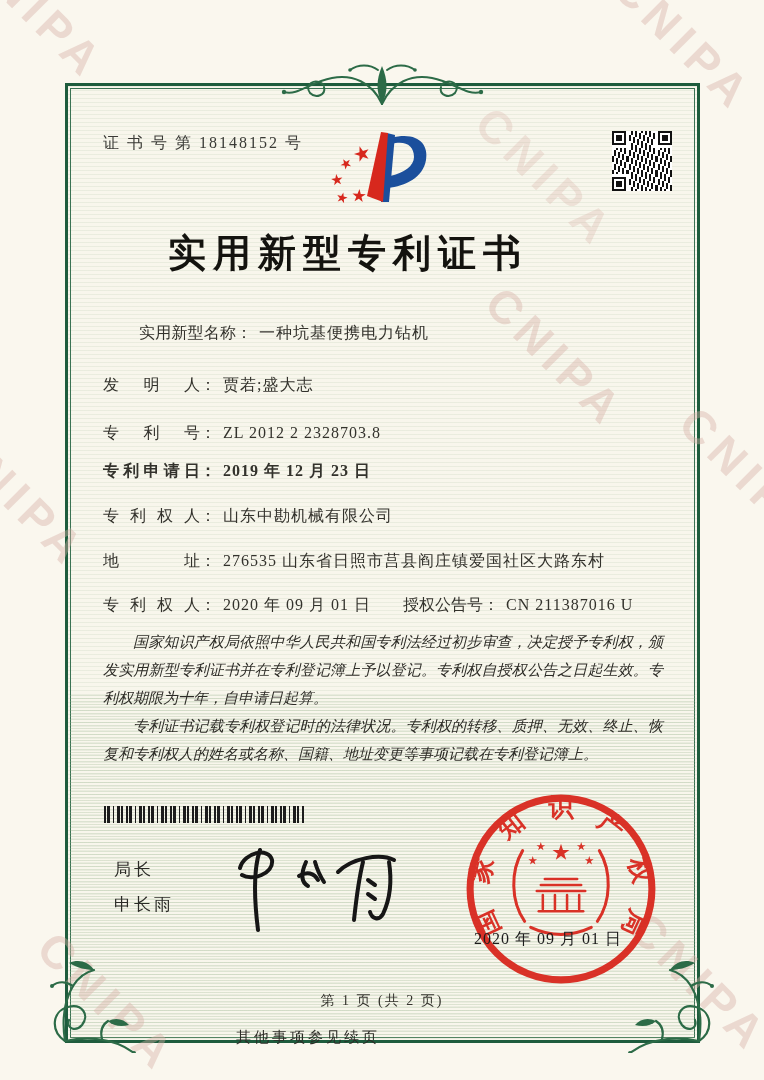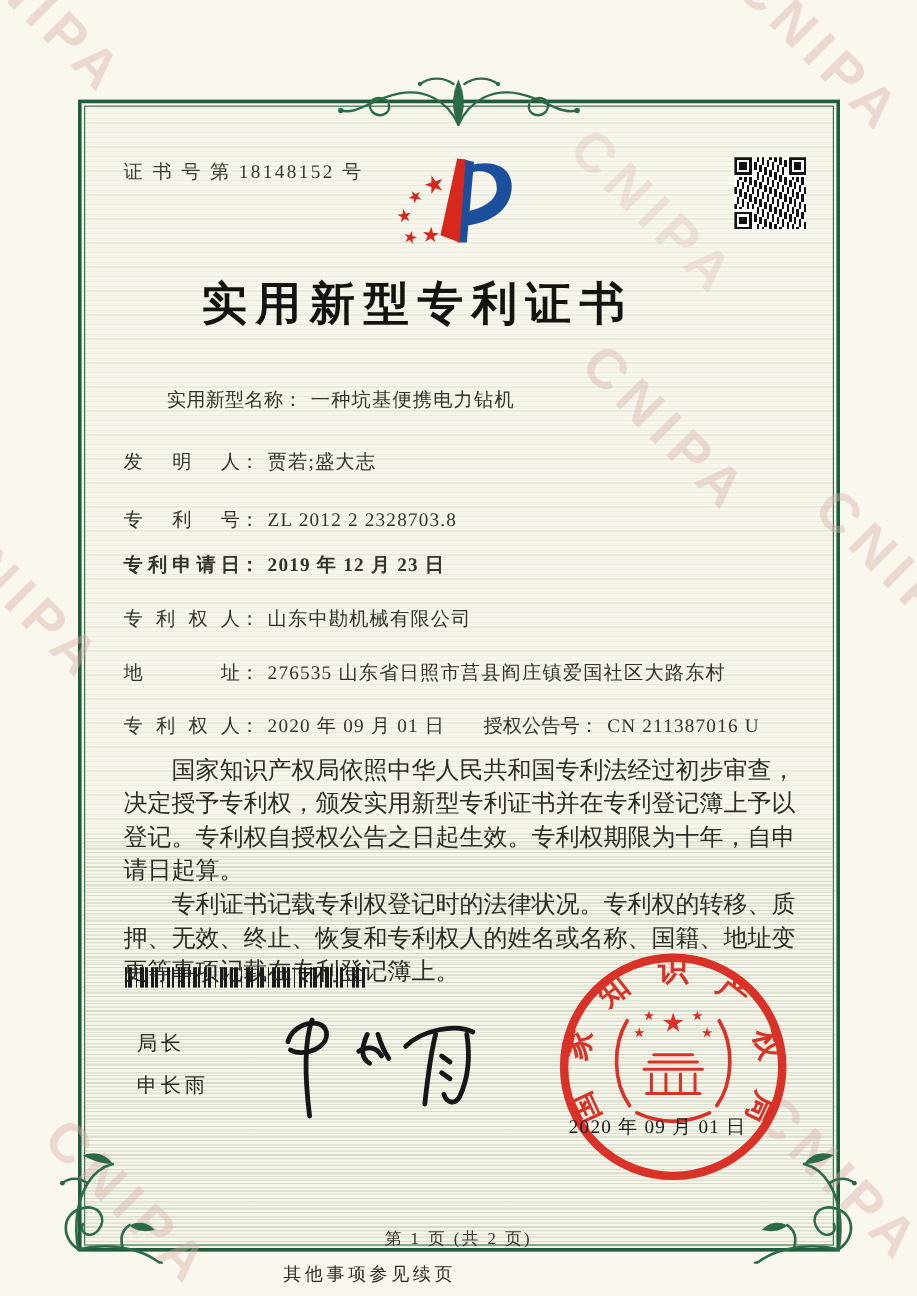--- a/index.html
+++ b/index.html
@@ -62,44 +62,44 @@
     display:inline-block;width:97px;text-align:justify;text-align-last:justify;
     vertical-align:bottom;
   }
   .fcolon{margin-right:7px;}
   .fvalue{letter-spacing:1px;}
   .fpair2{position:absolute;left:300px;top:0;}
   .r0{top:323px;margin-left:36px;} .r1{top:375px;} .r2{top:423px;} .r3{top:461px;font-weight:bold;}
   .r4{top:506px;} .r5{top:551px;} .r6{top:595px;}
   
   .bodytext{
-    left:103px;top:628px;width:560px;font-size:20px;line-height:28px;
-    text-align:justify;color:#2c2b26;
+    left:103px;top:628px;width:560px;font-size:15px;line-height:28px;
+    text-align:justify;color:#2c2b26;font-style:italic;
   }
   .bodytext p{margin:0;text-indent:2em;}
   
   .barcode{
     left:104px;top:806px;width:201px;height:17px;
     background:repeating-linear-gradient(90deg,
       #1c1c1c 0px,#1c1c1c 2px, transparent 2px,transparent 3px,
       #1c1c1c 3px,#1c1c1c 6px, transparent 6px,transparent 9px,
       #1c1c1c 9px,#1c1c1c 10px, transparent 10px,transparent 13px,
       #1c1c1c 13px,#1c1c1c 16px, transparent 16px,transparent 17px,
       #1c1c1c 17px,#1c1c1c 19px, transparent 19px,transparent 22px);
   }
   .duty{left:114px;top:858px;font-size:17px;letter-spacing:3px;color:#2b2b27;}
   .dname{left:114px;top:893px;font-size:17px;letter-spacing:3px;color:#2b2b27;}
   .sig{left:222px;top:836px;}
   .seal{left:460px;top:788px;width:202px;height:202px;opacity:0.93;z-index:3;}
   .seal-date{
     left:474px;top:929px;width:180px;font-size:16px;letter-spacing:1px;
     color:#1c1c1c;z-index:4;white-space:nowrap;
   }
-  .pagenum{left:0;width:764px;top:1024px;text-align:center;font-size:14px;letter-spacing:2px;color:#33322c;}
-  .footer{left:0;width:616px;top:1053px;text-align:center;font-size:15px;letter-spacing:3px;color:#2c2b26;}
+  .pagenum{left:0;width:764px;top:992px;text-align:center;font-size:14px;letter-spacing:2px;color:#33322c;}
+  .footer{left:0;width:616px;top:1028px;text-align:center;font-size:15px;letter-spacing:3px;color:#2c2b26;}
   
   .orn{z-index:2;pointer-events:none;}
   .orn-top{left:280px;top:52px;}
   .orn-bl{left:42px;top:953px;}
   .orn-br{left:627px;top:953px;transform:scaleX(-1);}
 </style>
 </head>
 <body>
 
 <div class="wm wm1">CNIPA</div>

